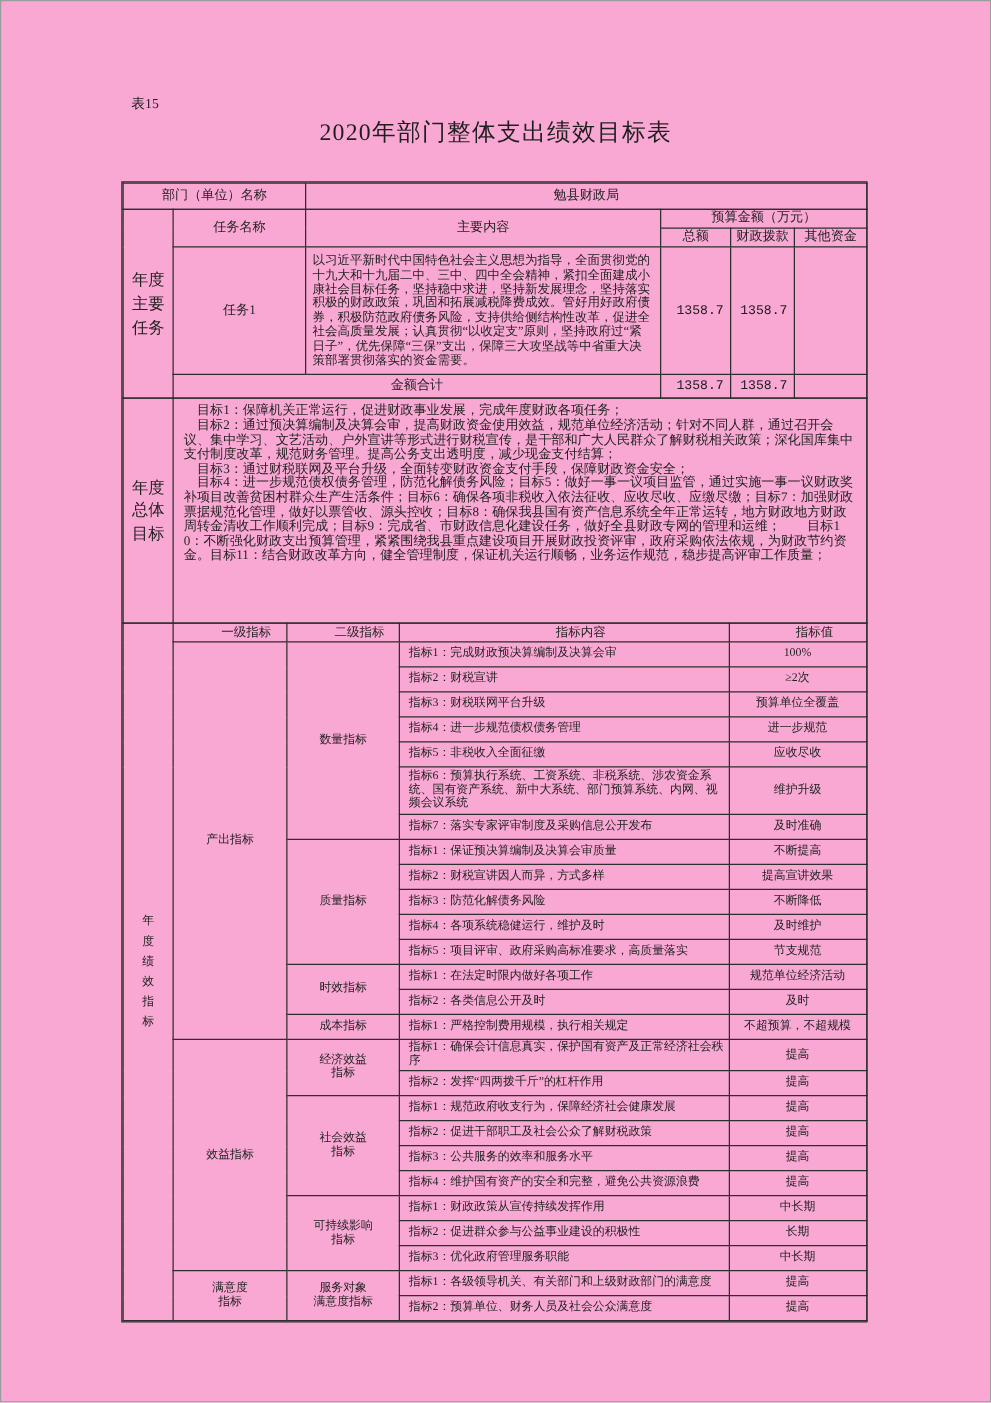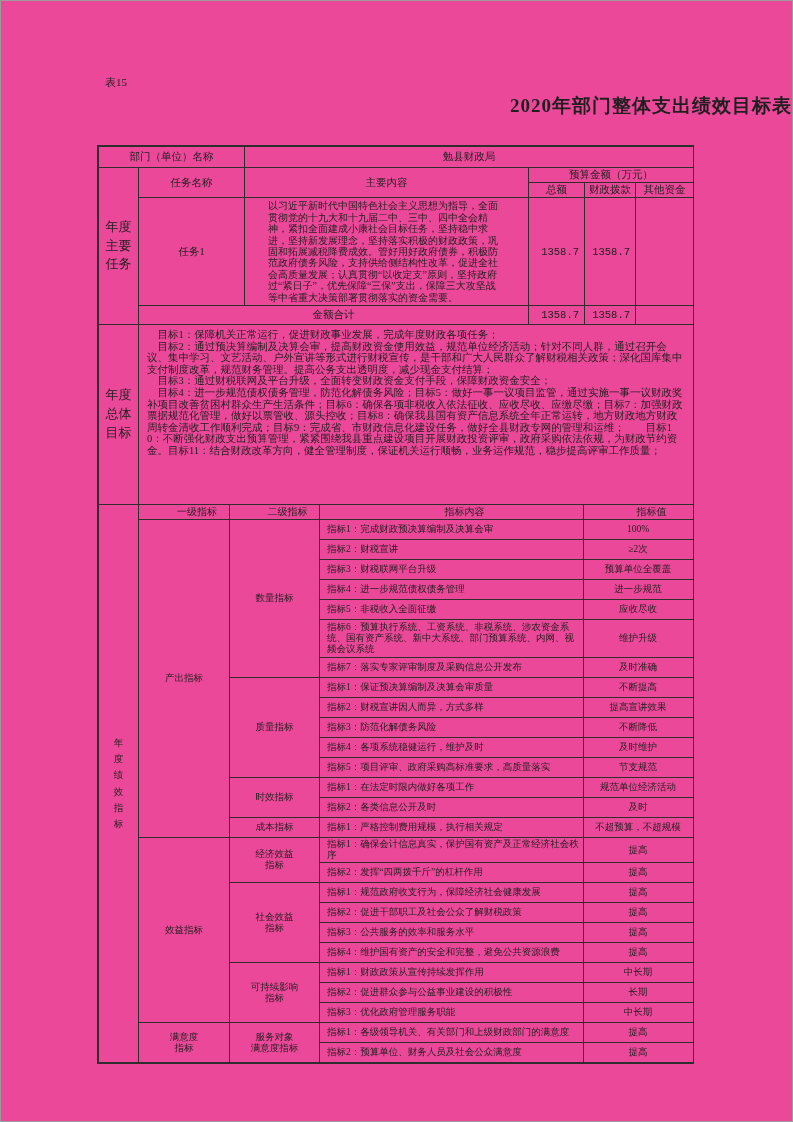--- a/index.html
+++ b/index.html
@@ -1,38 +1,38 @@
 <!DOCTYPE html>
 <html><head>
 <meta charset="utf-8">
 <title>2020年部门整体支出绩效目标表</title>
 <style>
   html,body{margin:0;padding:0;background:#e8e8e8;}
   .page{
     position:relative;
     width:793px;height:1122px;
-    background:#ec4899;
+    background:#f9a8d4;
     border:1px solid #9c9c9c;
     box-sizing:border-box;
     font-family:"Liberation Serif","DejaVu Serif",serif;
     color:#1f1f1f;
     overflow:hidden;
   }
   .table-label{position:absolute;left:104px;top:74px;font-size:11px;}
-  .doc-title{position:absolute;left:0;top:92px;width:100%;text-align:right;
-    font-size:19px;font-weight:bold;letter-spacing:1px;}
+  .doc-title{position:absolute;left:0;top:92px;width:100%;text-align:center;
+    font-size:19px;font-weight:normal;letter-spacing:1px;}
   .tables{position:absolute;left:97px;top:145px;width:595px;outline:1px solid #2e2e2e;}
   table{border-collapse:collapse;table-layout:fixed;width:595px;}
   table+table{margin-top:-1px;}
   td{border:1px solid #2e2e2e;font-size:10.5px;line-height:1.16;
      padding:1px 3px;text-align:center;vertical-align:middle;
      word-break:break-all;overflow:hidden;}
   .pre{white-space:pre-line;}
   .side-label{font-size:13px;line-height:1.45;}
-  .task-content{text-align:left;font-size:10px;line-height:11.4px;padding:2px 23px;}
+  .task-content{text-align:left;font-size:10px;line-height:11.4px;padding:2px 5px;}
   .num{text-align:right;padding-right:5px;font-family:Liberation Mono, monospace;}
   .goal-cell{text-align:left;vertical-align:top;padding:4px 8px 4px 8px;
      font-size:10.5px;line-height:11.6px;}
   .goal-cell p{margin:0;text-indent:1em;}
   .ind td{font-size:9.5px;}
   .ind .hdr{font-size:10px;padding-left:29px;}
   .ind .c{text-align:left;padding:1px 4px 1px 7px;}
   .ind .v{text-align:center;padding-right:4px;}
   .ind .vert{line-height:1.7;}
 </style>

